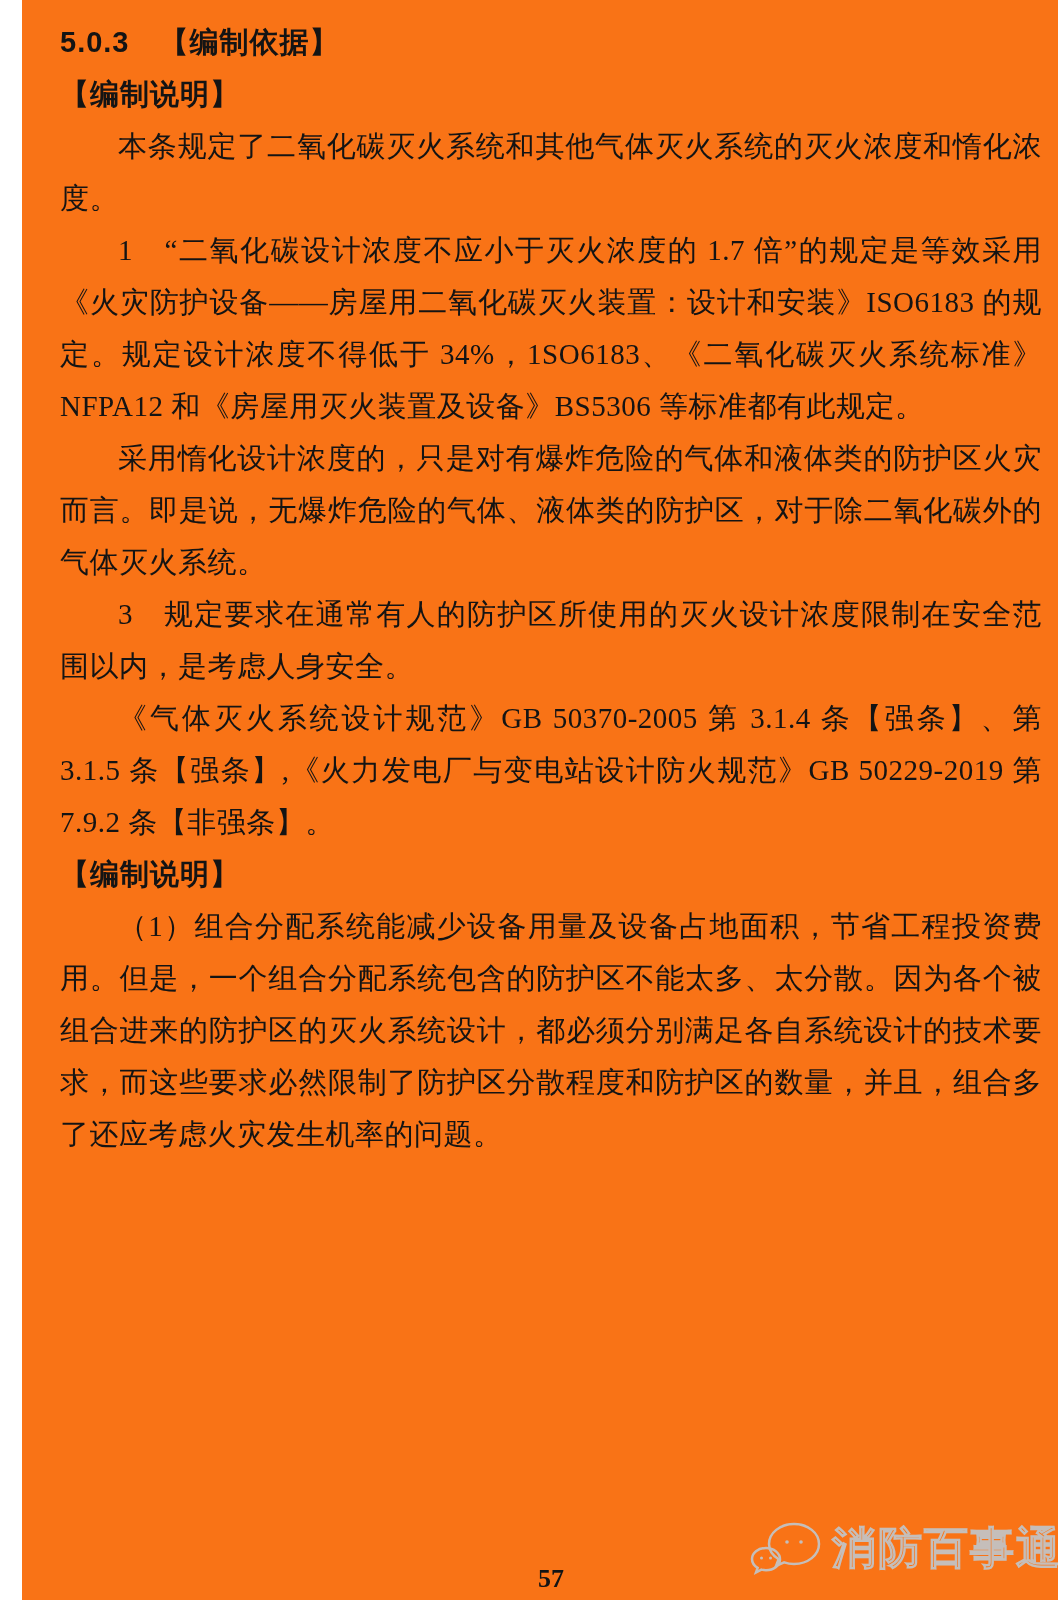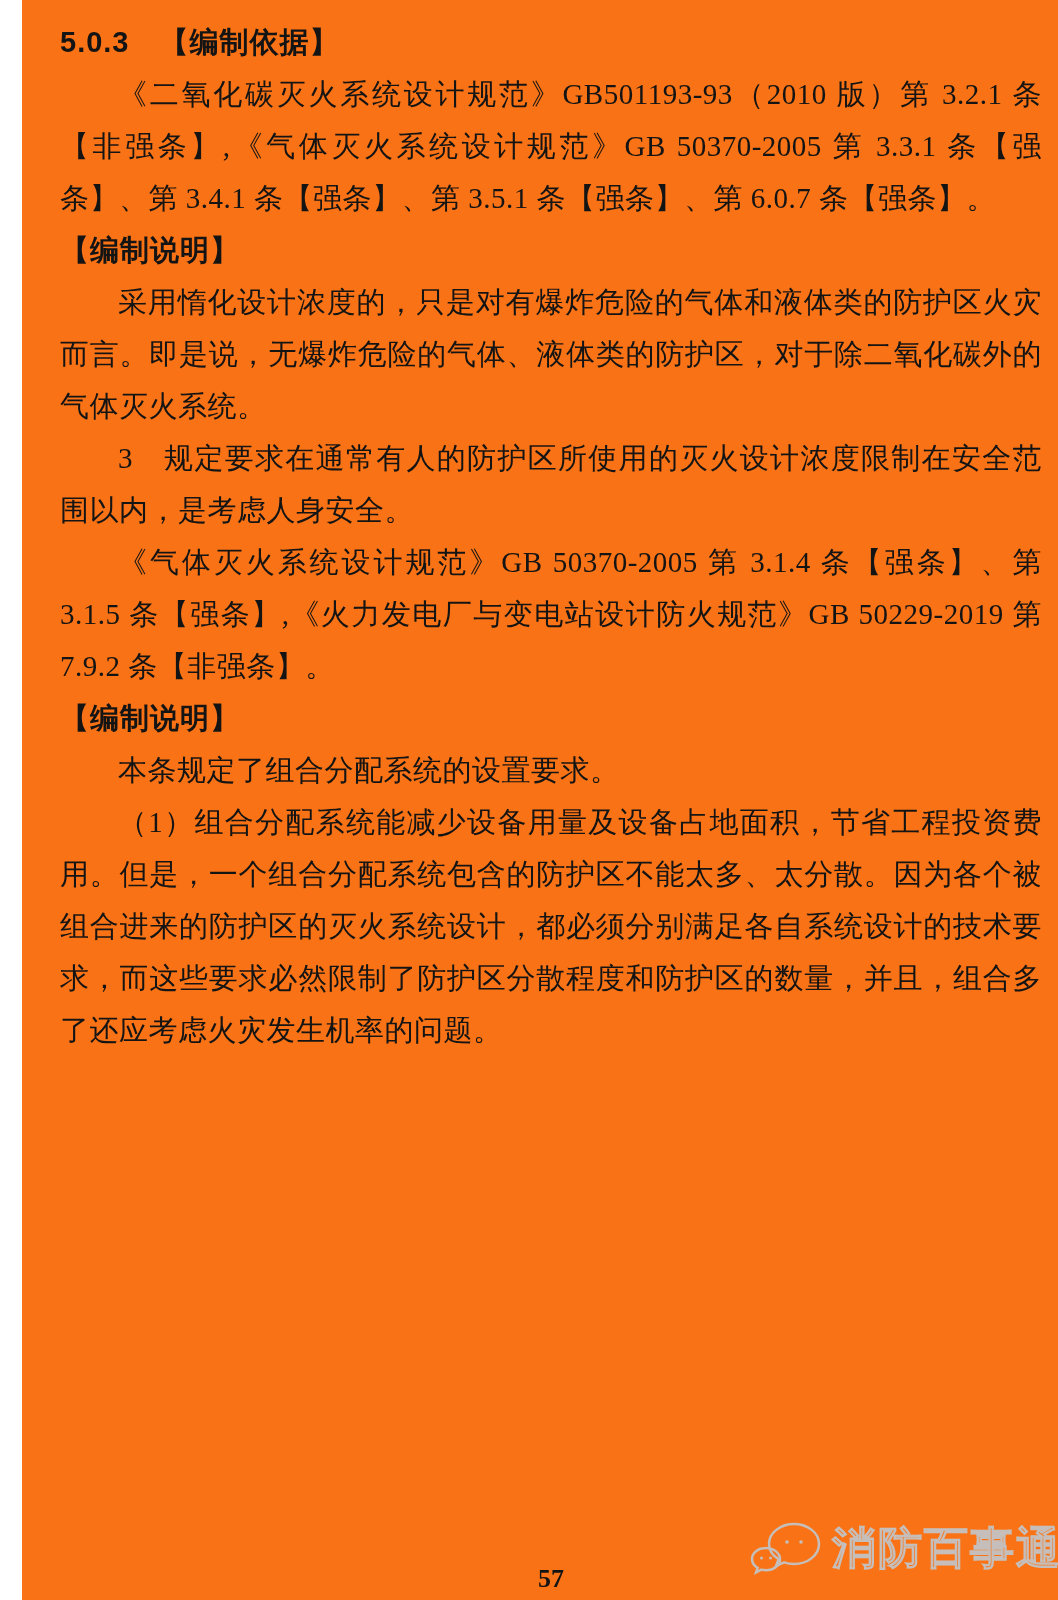--- a/index.html
+++ b/index.html
@@ -69,27 +69,27 @@
     color: #141414;
   }
 </style>
 </head>
 <body>
 
 <div class="page">
 
   <div class="content">
     <p class="heading">5.0.3　【编制依据】</p>
-    <p class="indent">《二氧化碳灭火系统设计规范》GB501193-93（2010 版）第 3.2.1 条【非强条】,《气体灭火系统设计规范》GB 50370-2005 第 3.3.1 条【强条】、第 3.4.1 条【强条】、第 3.5.1 条【强条】、第 6.0.7 条【强条】。</p>
     <p class="heading">【编制说明】</p>
+    <p class="indent">本条规定了二氧化碳灭火系统和其他气体灭火系统的灭火浓度和惰化浓度。</p>
+    <p class="indent">1　“二氧化碳设计浓度不应小于灭火浓度的 1.7 倍”的规定是等效采用《火灾防护设备——房屋用二氧化碳灭火装置：设计和安装》ISO6183 的规定。规定设计浓度不得低于 34%，1SO6183、《二氧化碳灭火系统标准》NFPA12 和《房屋用灭火装置及设备》BS5306 等标准都有此规定。</p>
     <p class="indent">采用惰化设计浓度的，只是对有爆炸危险的气体和液体类的防护区火灾而言。即是说，无爆炸危险的气体、液体类的防护区，对于除二氧化碳外的气体灭火系统。</p>
     <p class="indent">3　规定要求在通常有人的防护区所使用的灭火设计浓度限制在安全范围以内，是考虑人身安全。</p>
     <p class="indent">《气体灭火系统设计规范》GB 50370-2005 第 3.1.4 条【强条】、第 3.1.5 条【强条】,《火力发电厂与变电站设计防火规范》GB 50229-2019 第 7.9.2 条【非强条】。</p>
     <p class="heading">【编制说明】</p>
-    <p class="indent">本条规定了组合分配系统的设置要求。</p>
     <p class="indent">（1）组合分配系统能减少设备用量及设备占地面积，节省工程投资费用。但是，一个组合分配系统包含的防护区不能太多、太分散。因为各个被组合进来的防护区的灭火系统设计，都必须分别满足各自系统设计的技术要求，而这些要求必然限制了防护区分散程度和防护区的数量，并且，组合多了还应考虑火灾发生机率的问题。</p>
 
   </div>
 
   <div class="watermark">
     <span>
       <svg width="78" height="60" viewBox="0 0 78 60" fill="none" stroke="#c3c3c3" stroke-width="2.5">
 
         <path d="M44 6 C58 6 69 15 69 26 C69 37 58 46 44 46 C40.5 46 37.2 45.4 34.2 44.4 L26 48 L28.6 41.2 C22.8 37.6 19 32.2 19 26 C19 15 30 6 44 6 Z"></path>
         <circle cx="37" cy="24" r="1.8" fill="#c3c3c3" stroke="none"></circle>

